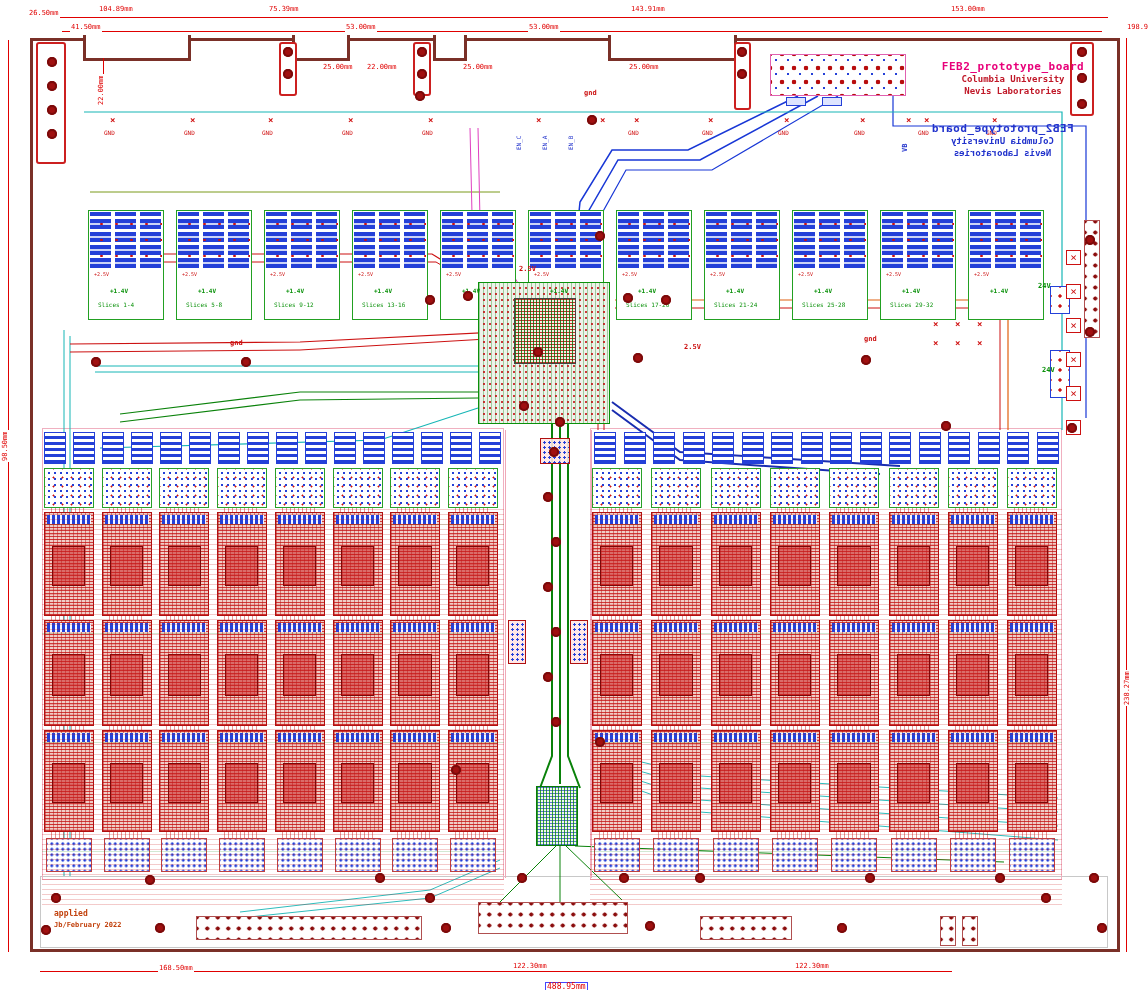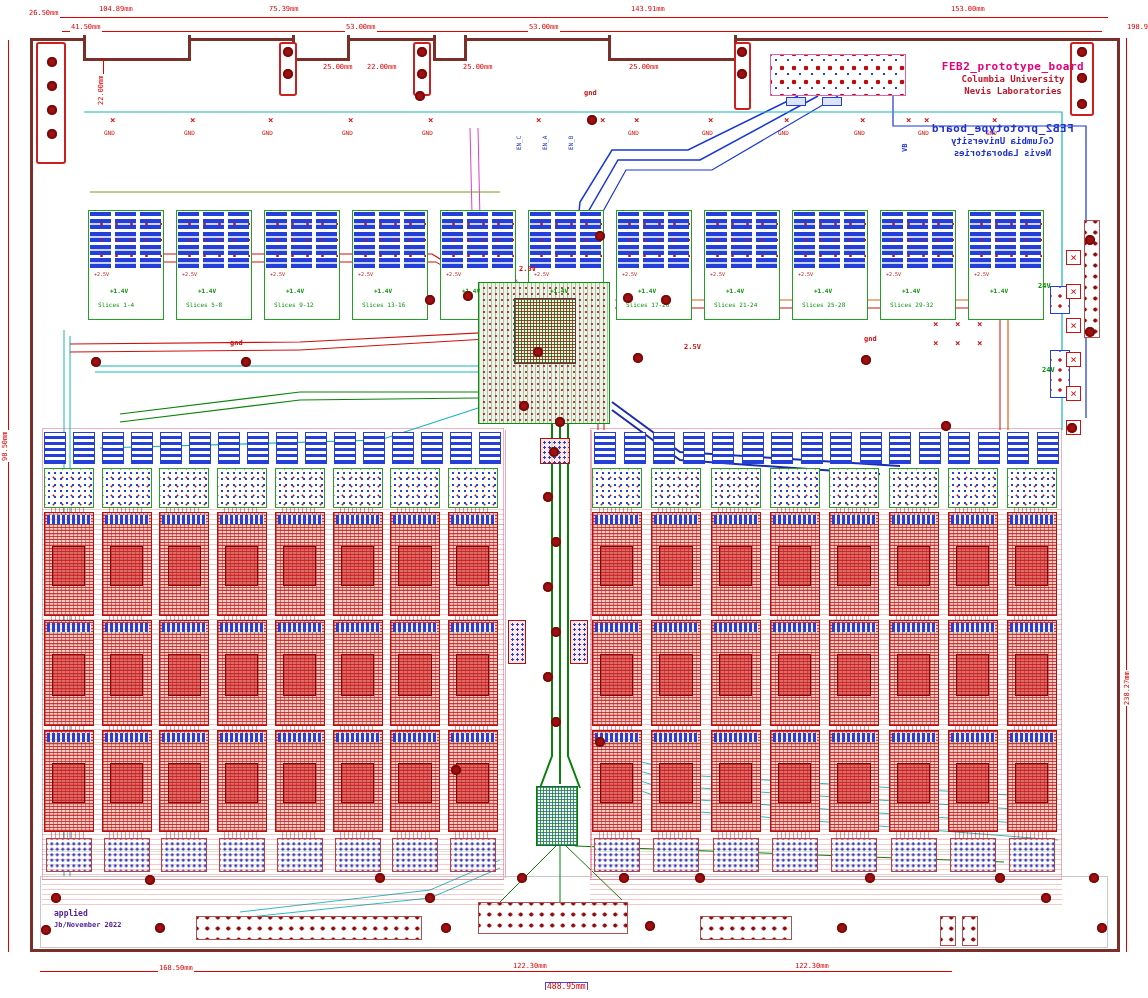--- a/index.html
+++ b/index.html
@@ -62,21 +62,21 @@
   .bluebox{position:absolute;border:1px solid #2440d8;z-index:4;background:radial-gradient(circle,#cc1111 1.4px,transparent 1.9px) 4px 4px/10px 10px repeat,#fff}
   .xsq{position:absolute;width:15px;height:15px;border:1px solid #cc1111;color:#cc1111;font-size:11px;line-height:13px;text-align:center;z-index:4;background:#fff}
   .via{position:absolute;width:10px;height:10px;border-radius:50%;background:#a01010;box-shadow:inset 0 0 0 2px #7a0a0a;z-index:6}
   .bstrip{position:absolute;border:1px solid #b05050;z-index:4;background:radial-gradient(circle,#8b0d0d 1.8px,transparent 2.3px) 5px 6px/10.5px 11px repeat,#fff}
   .chanline{position:absolute;background:#f0a8b8;z-index:3}
   .titleblock{position:absolute;z-index:7;text-align:center}
   .titleblock .t1{font-size:11px;font-weight:bold;color:#e8007a;letter-spacing:.5px;line-height:1.3}
   .titleblock .t2,.titleblock .t3{font-size:9px;font-weight:bold;color:#c01828;line-height:1.3}
   .mirror{transform:scaleX(-1)}
   .mirror .t1,.mirror .t2,.mirror .t3{color:#2233cc}
-  .stamp{position:absolute;color:#4c1d95;font-weight:bold;z-index:7;line-height:1.5}
+  .stamp{position:absolute;color:#c2410c;font-weight:bold;z-index:7;line-height:1.5}
   .stamp .s1{font-size:8px}
   .stamp .s2{font-size:7px}
 </style>
 </head>
 <body>
 
 <div id="canvas">
   <div id="board-outline"></div>
   <svg id="traces" width="1148" height="998">
       <polyline points="798,96 688,150 612,150 580,202 572,282" stroke="#1837d6" stroke-width="1.5" fill="none"></polyline>
@@ -473,15 +473,15 @@
   </div>
 
   <div class="titleblock mirror" style="left:895px;top:122px;width:215px">
     <div class="t1">FEB2_prototype_board</div>
     <div class="t2">Columbia University</div>
     <div class="t3">Nevis Laboratories</div>
   </div>
 
   <div class="stamp" style="left:54px;top:908px">
     <div class="s1">applied</div>
-    <div class="s2">Jb/November 2022</div>
+    <div class="s2">Jb/February 2022</div>
   </div>
 </div>
 
 </body></html>

